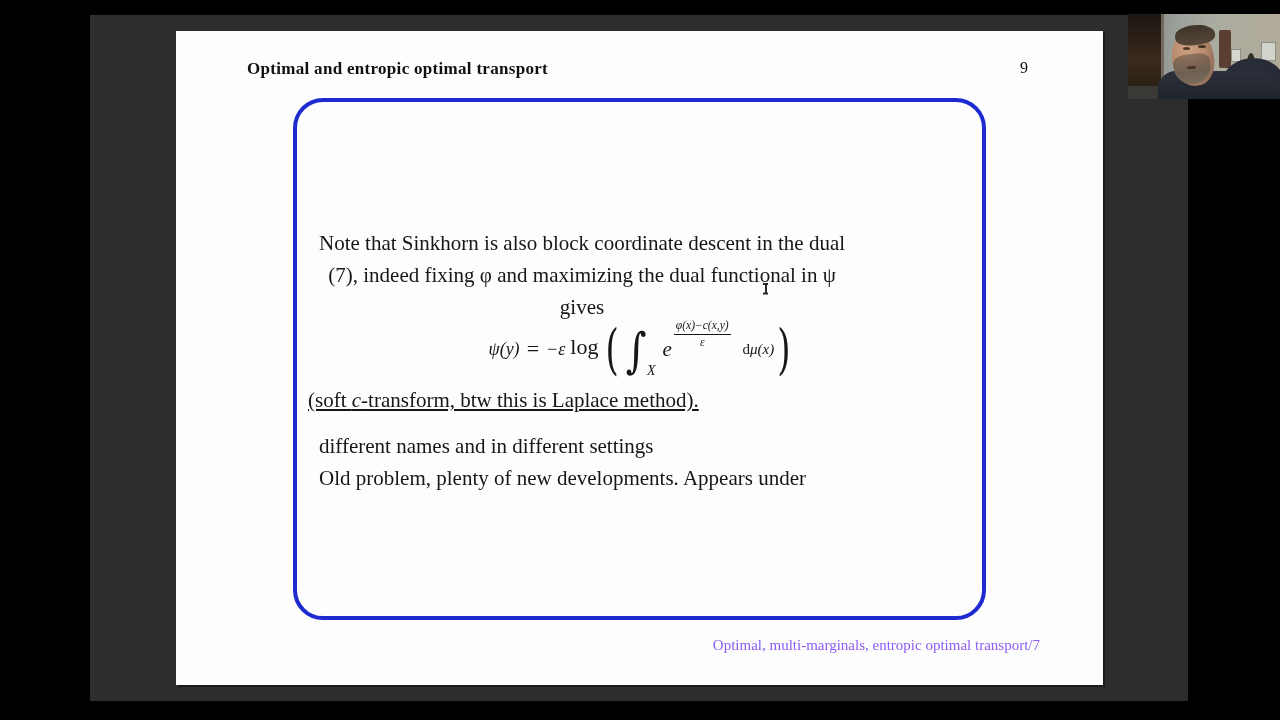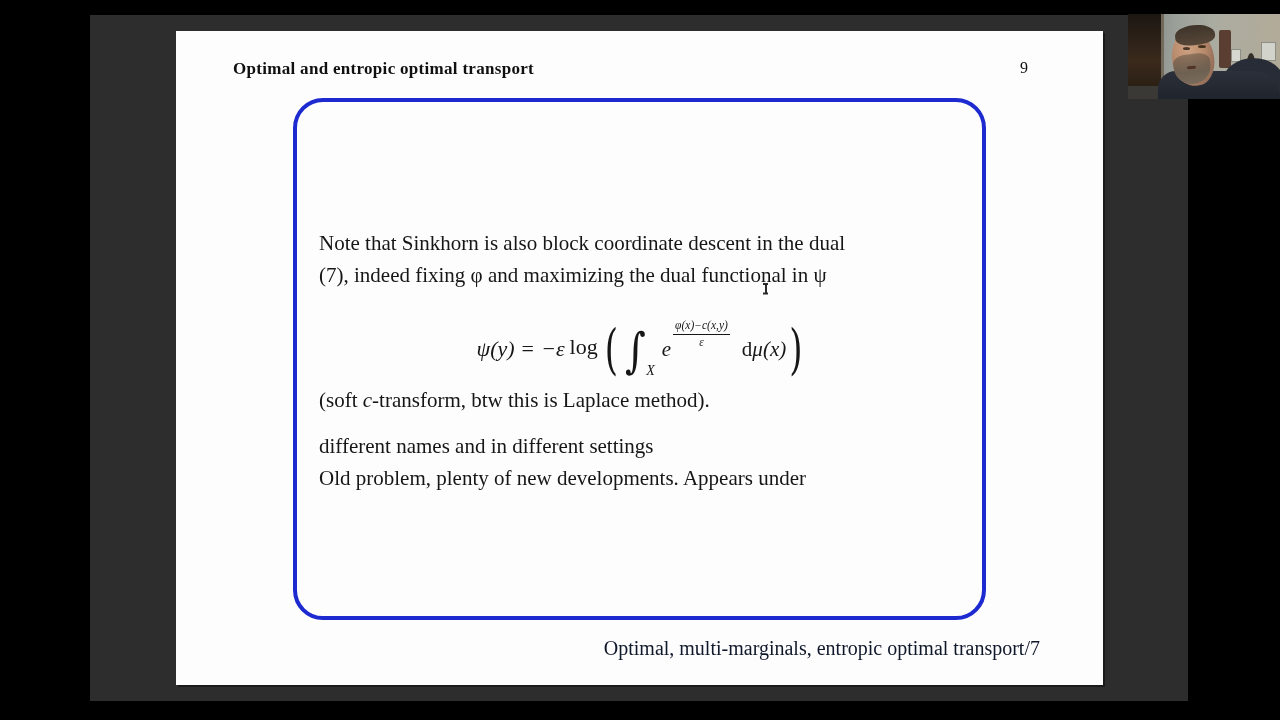--- a/index.html
+++ b/index.html
@@ -12,45 +12,45 @@
   .window{
     position:absolute;left:90px;top:15px;width:1098px;height:686px;
     background:#2d2d2d;
   }
   .slide{
     position:absolute;left:86px;top:16px;width:927px;height:654px;
     background:#fdfdfd;color:#161616;
     box-shadow:2px 2px 0 #1a1a1a;
   }
   .slide-title{
-    position:absolute;left:57px;top:28px;
+    position:absolute;left:71px;top:28px;
     font-size:17px;font-weight:bold;letter-spacing:.3px;color:#101010;
     white-space:nowrap;
   }
   .page-num{
     position:absolute;left:844px;top:28px;font-size:16px;color:#101010;
   }
   .bluebox{
     position:absolute;left:117px;top:67px;width:693px;height:522px;
     border:4.5px solid #1c2ad0;border-radius:30px;box-sizing:border-box;
   }
   .body-line{font-size:21px;color:#161616;white-space:nowrap;}
-  .para1{position:absolute;left:143px;top:196px;line-height:32px;}
-  .para2{position:absolute;left:143px;top:357px;}
+  .para1{position:absolute;left:143px;top:196px;line-height:32px;text-align:center;}
+  .para2{position:absolute;left:132px;top:357px;text-decoration:underline;}
   .para3{position:absolute;left:143px;top:399px;line-height:32px;}
   .footer{
-    position:absolute;right:63px;top:606px;font-size:20px;color:#0f172a;
+    position:absolute;right:63px;top:606px;font-size:15px;color:#8b5cf6;
     white-space:nowrap;
   }
   
   .formula{
     position:absolute;left:0;top:287px;width:100%;height:62px;
     display:flex;align-items:center;justify-content:center;color:#161616;
   }
-  .f-it{font-style:italic;font-size:22px;}
+  .f-it{font-style:italic;font-size:18px;}
   .f-up{font-size:22px;}
   .f-eq{font-size:22px;margin:0 7px;}
   .f-log{margin:0 2px 4px 5px;}
   .bigp{
     display:inline-block;font-size:34px;line-height:1;
     transform:scaleY(1.6);font-family:"DejaVu Serif",serif;color:#161616;
   }
   .bigp.open{margin:0 1px 0 5px;}
   .bigp.close{margin-left:3px;}
   .intwrap{position:relative;display:inline-block;margin:2px 10px 0 6px;}
@@ -61,21 +61,21 @@
   .intsub{
     position:absolute;right:-9px;bottom:-9px;font-size:14px;font-style:italic;
   }
   .ebase{font-style:italic;font-size:21px;margin-left:6px;}
   .frac{
     display:inline-flex;flex-direction:column;align-items:center;
     font-size:11.5px;font-style:italic;line-height:1.3;
     transform:translateY(-15px);margin:0 4px 0 2px;
   }
   .frac .num{border-bottom:1px solid #161616;padding:0 2px 1px;}
-  .meas{font-size:21px;margin-left:8px;}
+  .meas{font-size:15px;margin-left:8px;}
   .meas .md{font-style:normal;}
   .meas .mi{font-style:italic;}
   
   .cursor{position:absolute;left:586px;top:252px;width:7px;height:11px;}
   .cursor::before{
     content:"";position:absolute;left:3px;top:0;bottom:0;width:1.5px;background:#2a2a2a;
   }
   .cursor::after{
     content:"";position:absolute;left:1px;right:1px;top:0;height:1.5px;background:#2a2a2a;
     box-shadow:0 9.5px 0 #2a2a2a;
@@ -118,20 +118,21 @@
   <div class="slide">
 
     <div class="slide-title">Optimal and entropic optimal transport</div>
     <div class="page-num">9</div>
 
     <div class="bluebox"></div>
 
     <div class="para1">
       <div class="body-line">Note that Sinkhorn is also block coordinate descent in the dual</div>
       <div class="body-line">(7), indeed fixing φ and maximizing the dual functional in ψ</div>
+      <div class="body-line">gives</div>
     </div>
 
     <div class="formula">
       <span class="f-it">ψ(y)</span>
       <span class="f-eq">=</span>
       <span class="f-it">−ε</span>
       <span class="f-up f-log">log</span>
       <span class="bigp open">(</span>
       <span class="intwrap">
         <span class="int">∫</span>

